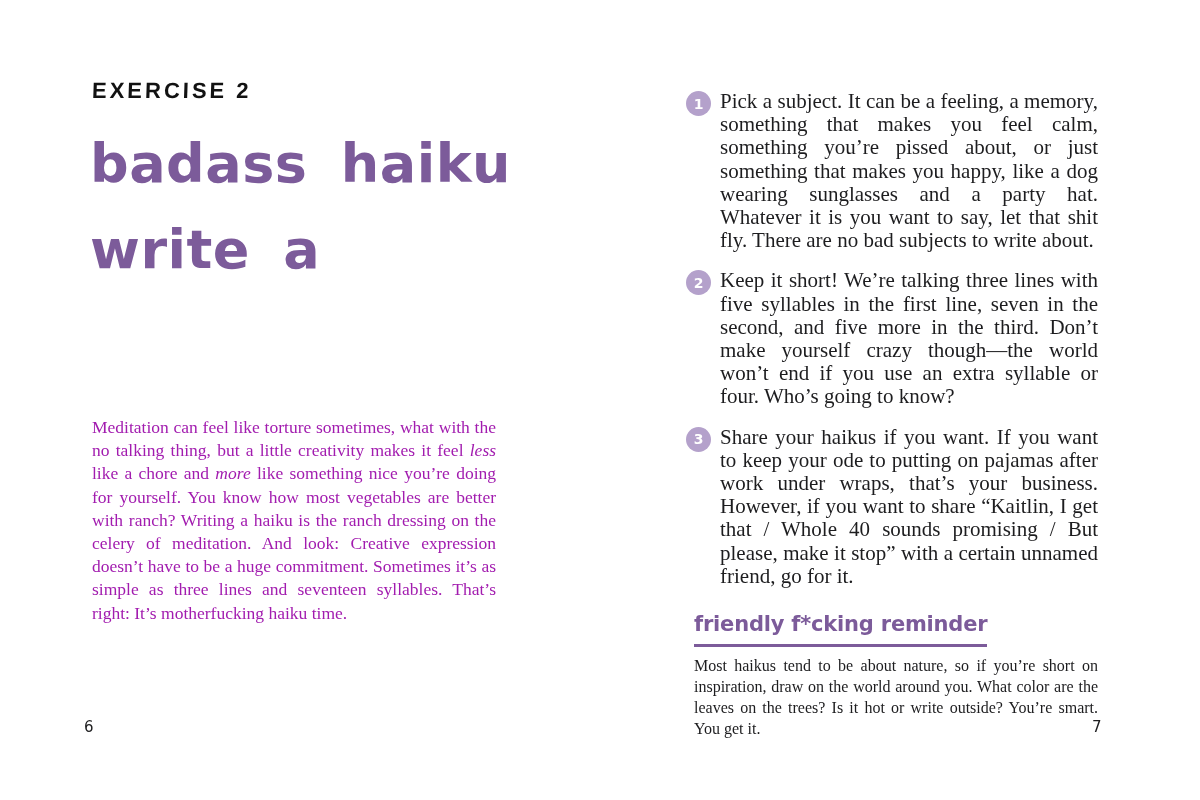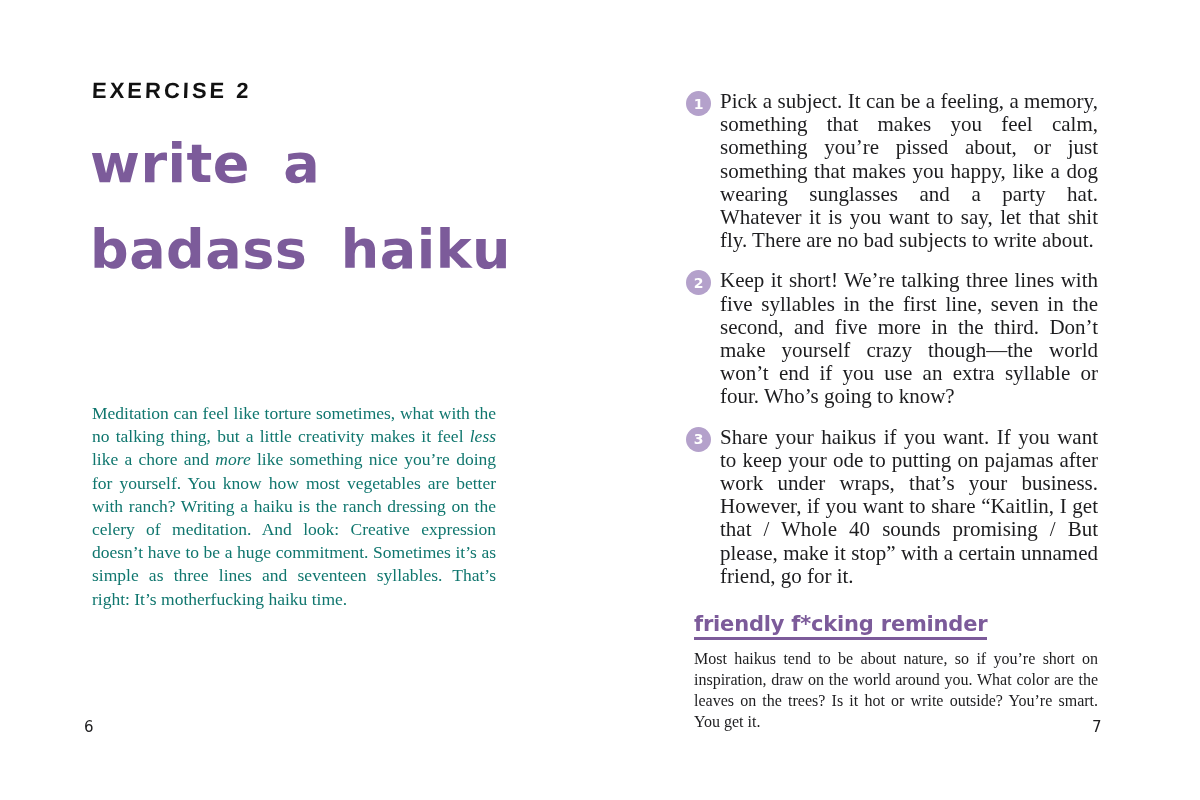--- a/index.html
+++ b/index.html
@@ -30,26 +30,26 @@
     font-weight: 700;
     font-size: 54px;
     line-height: 86px;
     color: #7c5b9a;
     word-spacing: 14px;
     letter-spacing: 0.5px;
   }
   .title-line { display: block; }
   .left-body {
     position: absolute;
-    left: 92px; top: 402px;
+    left: 92px; top: 416px;
     width: 404px;
     font-family: "Liberation Serif", serif;
     font-size: 17.5px;
     line-height: 23.2px;
-    color: #0f766e;
+    color: #a21caf;
     text-align: justify;
   }
   .left-body em { font-style: italic; }
 
   
   .right-col {
     position: absolute;
     left: 686px; top: 90px;
     width: 412px;
   }
@@ -84,21 +84,21 @@
   }
   .reminder { margin-top: 24px; padding-left: 8px; }
   .reminder-heading {
     display: inline-block;
     font-family: "DejaVu Sans", sans-serif;
     font-weight: 700;
     font-size: 21px;
     letter-spacing: -0.2px;
     color: #7c5b9a;
     border-bottom: 3px solid #7c5b9a;
-    padding-bottom: 1px;
+    padding-bottom: 8px;
   }
   .reminder-body {
     margin-top: 8px;
     font-family: "Liberation Serif", serif;
     font-size: 16px;
     line-height: 21px;
     color: #1d1d1f;
     text-align: justify;
   }
 
@@ -115,22 +115,22 @@
 </style>
 </head>
 <body>
 
 <div class="spread">
 
   <div>
     <div class="kicker">EXERCISE 2</div>
 
     <h1 class="title">
+      <span class="title-line">badass haiku</span>
       <span class="title-line">write a</span>
-      <span class="title-line">badass haiku</span>
     </h1>
 
     <p class="left-body"><span>Meditation can feel like torture sometimes, what with the no talking thing, but a little creativity makes it feel </span><em>less</em><span> like a chore and </span><em>more</em><span> like something nice you’re doing for yourself. You know how most vegetables are better with ranch? Writing a haiku is the ranch dressing on the celery of meditation. And look: Creative expression doesn’t have to be a huge commitment. Sometimes it’s as simple as three lines and seventeen syllables. That’s right: It’s motherfucking haiku time.</span></p>
 
     <div class="pagenum pagenum-left">6</div>
   </div>
 
   <div>
     <div class="right-col">
 

